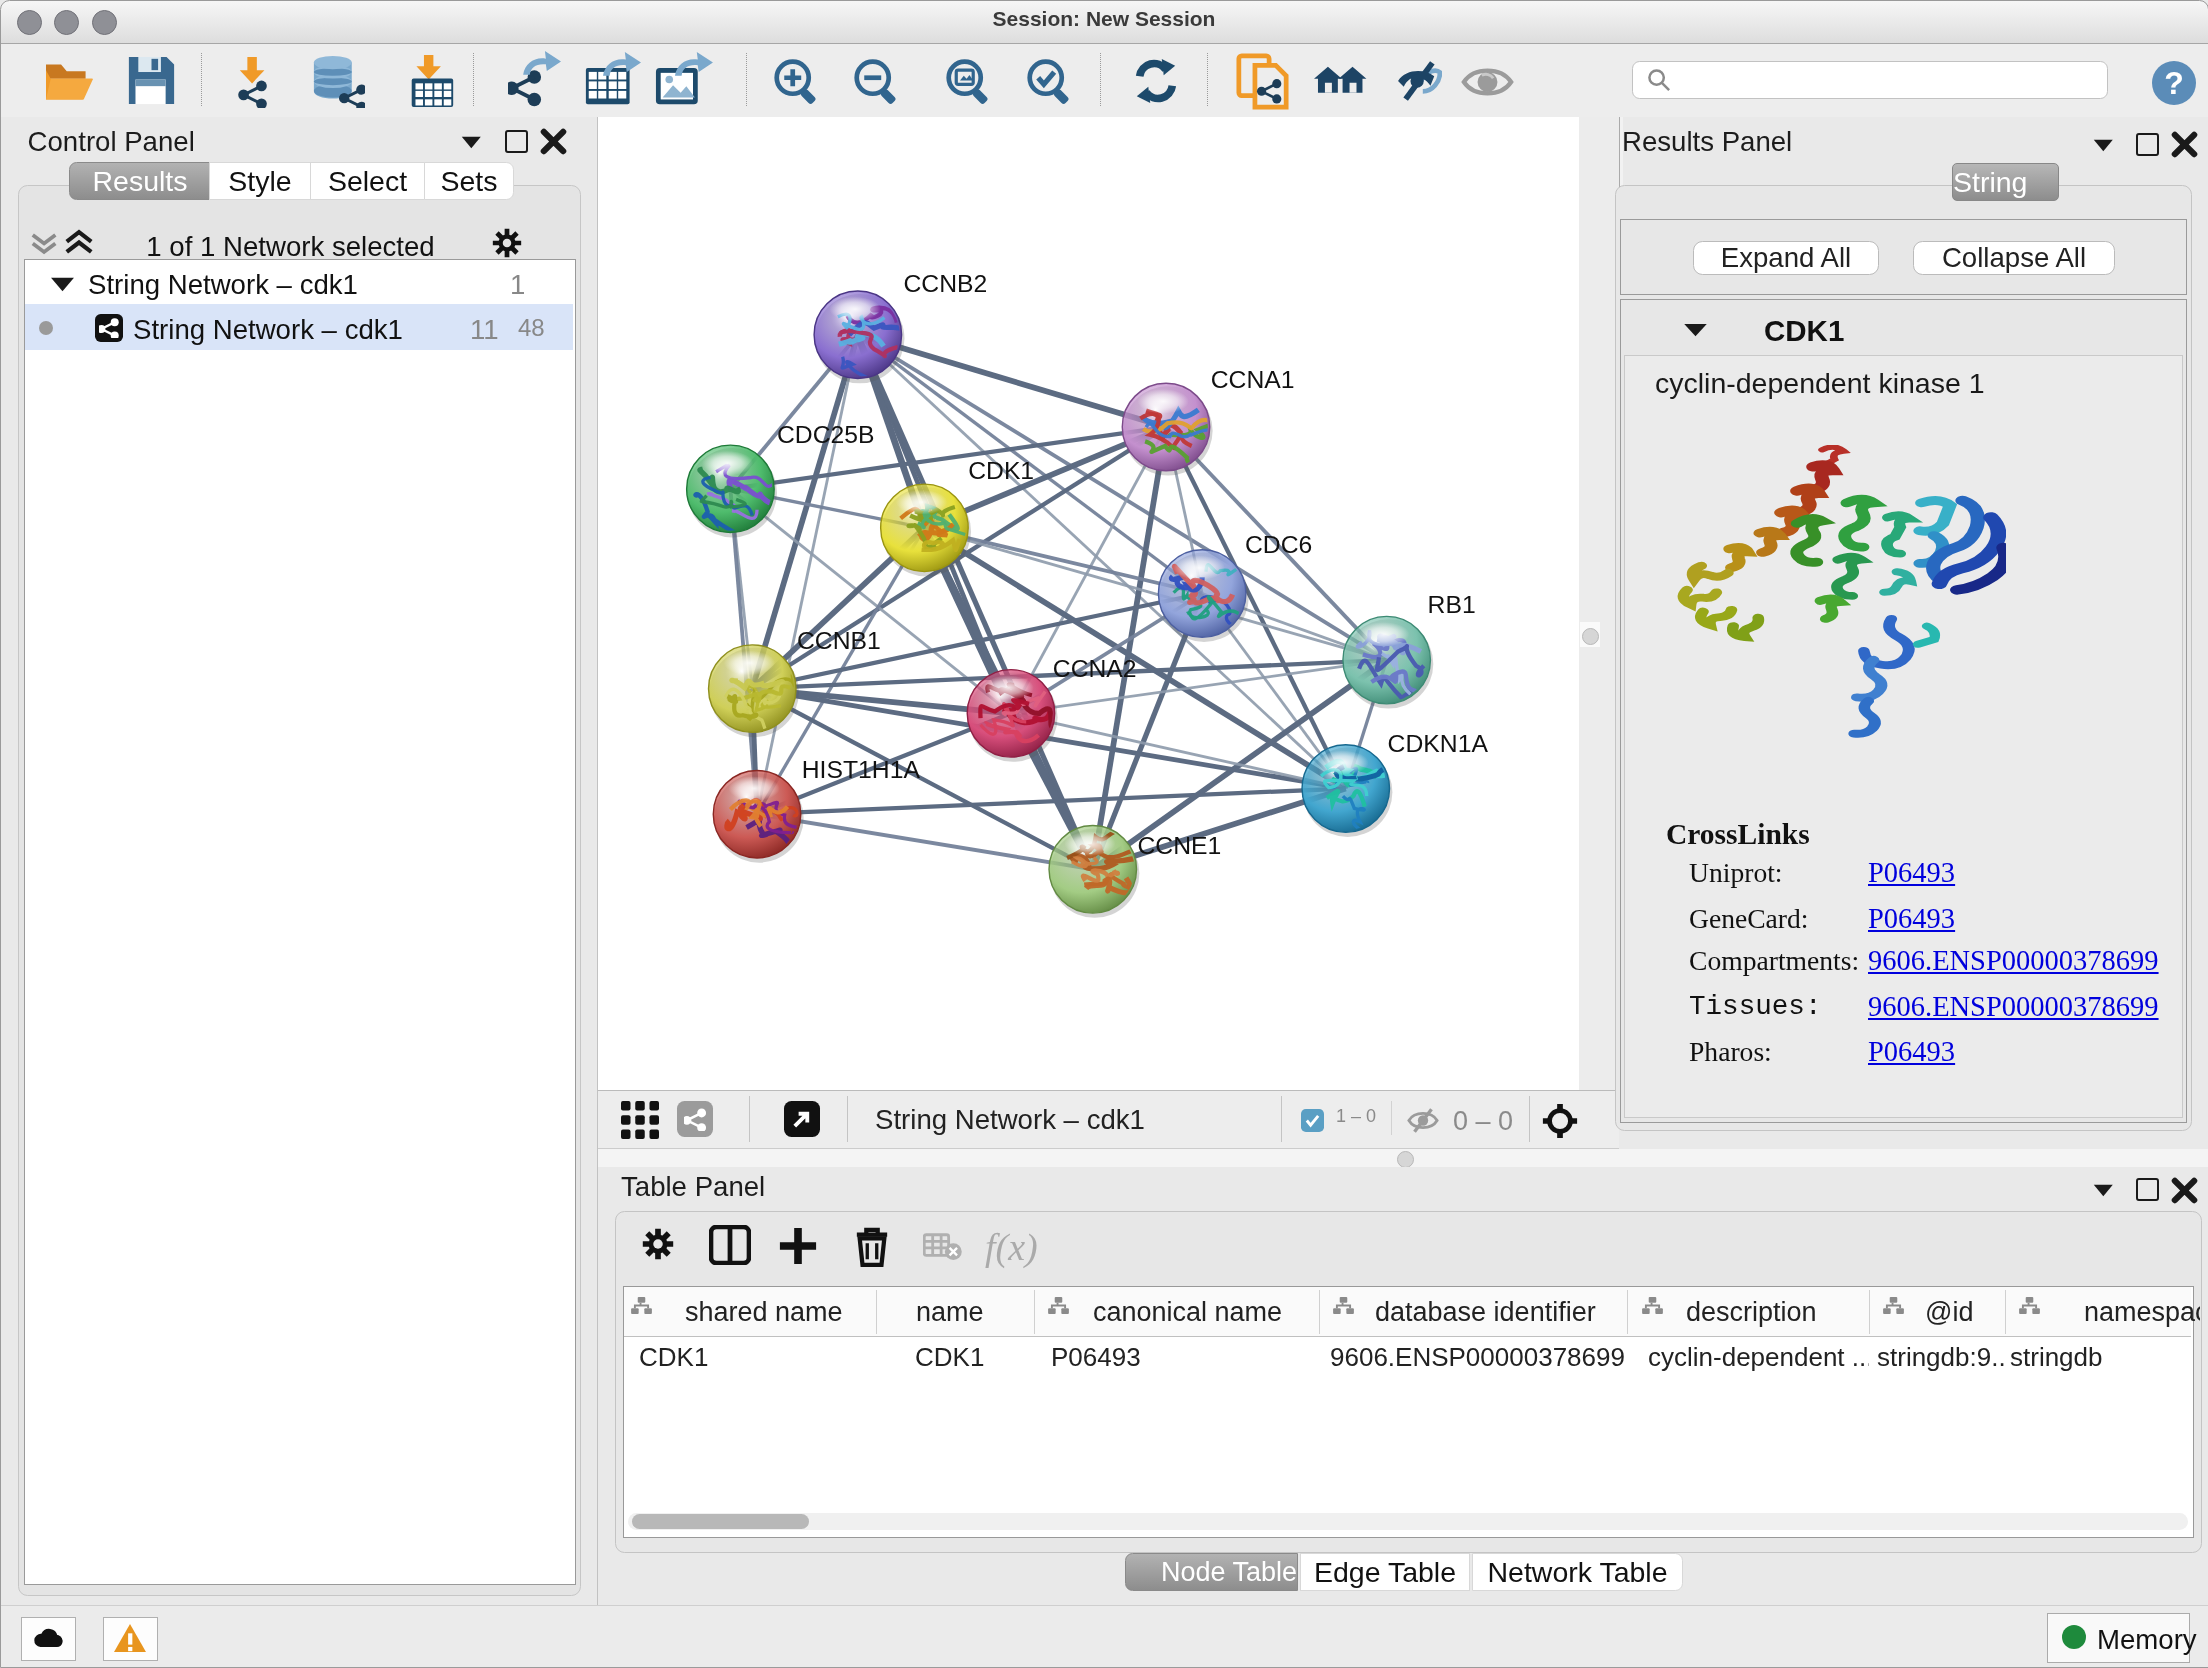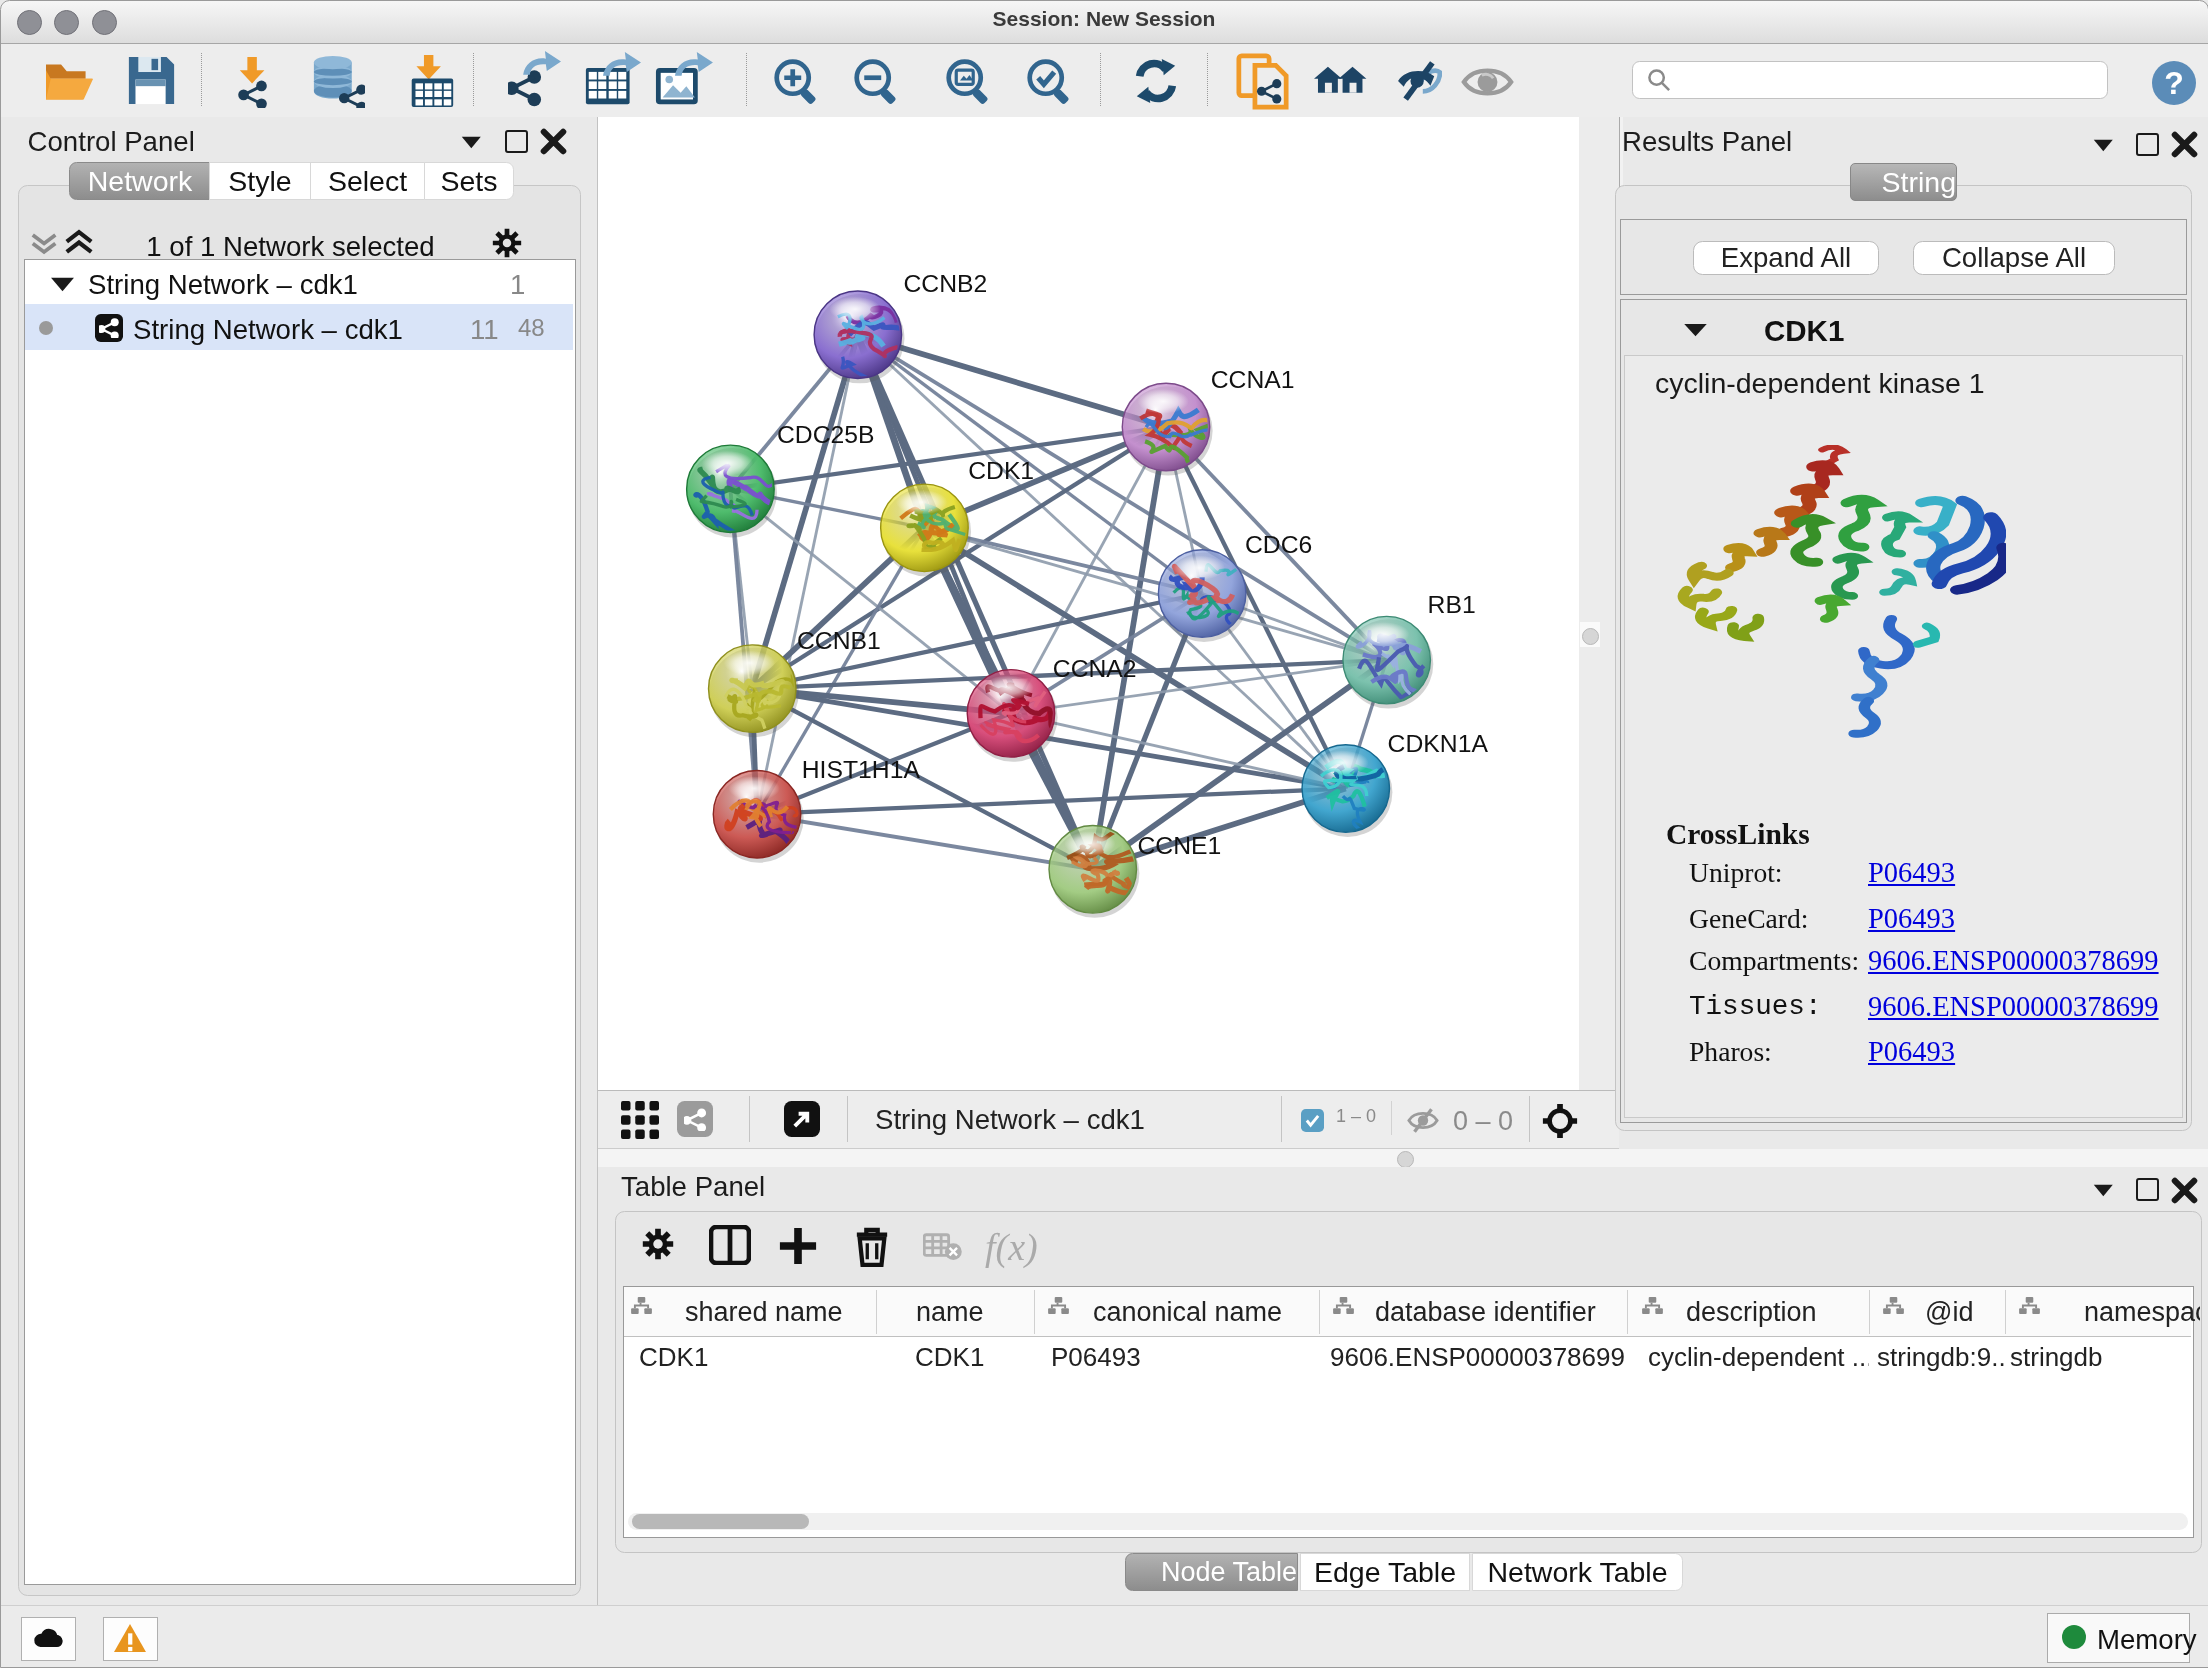--- a/index.html
+++ b/index.html
@@ -173,21 +173,21 @@
 <div class="abs" style="left:0;top:117px;width:597px;height:1488px;background:#e9e9e9;border-right:1px solid #c2c2c2"></div>
 <div class="abs ptitle" style="left:27.6px;top:126px">Control Panel</div>
 <svg class="abs" style="left:458px;top:131px" width="28.5" height="21" viewBox="0 0 30 22">
     <path d="M4 6 h20 l-10 12z" fill="#1a1a1a"></path>
   </svg>
 <div class="abs" style="left:505px;top:130px;width:19px;height:19px;border:2.9px solid #1a1a1a;border-radius:2.9px"></div>
 <svg class="abs" style="left:540px;top:128px" width="27" height="27" viewBox="0 0 28 28">
     <path d="M4 4 L24 24 M24 4 L4 24" stroke="#1a1a1a" stroke-width="6.5" stroke-linecap="round"></path>
   </svg>
 <div class="abs" style="left:18px;top:185px;width:561px;height:1409px;background:#e4e4e4;border:1px solid #c6c6c6;border-radius:9.5px"></div>
-<div class="abs" style="left:69px;top:162px;width:140px;height:36px;background:linear-gradient(#b2b2b2,#8d8d8d);color:#fff;border-radius:7.6px 0 0 7.6px;border:1px solid #8a8a8a;font-size:28.5px;text-align:center;line-height:36px">Network</div>
+<div class="abs" style="left:69px;top:162px;width:140px;height:36px;background:linear-gradient(#b2b2b2,#8d8d8d);color:#fff;border-radius:7.6px 0 0 7.6px;border:1px solid #8a8a8a;font-size:28.5px;text-align:center;line-height:36px">Results</div>
 <div class="abs" style="left:209px;top:162px;width:100px;height:36px;background:#fff;color:#111;border:1px solid #d8d8d8;font-size:28.5px;text-align:center;line-height:36px">Style</div>
 <div class="abs" style="left:310px;top:162px;width:113px;height:36px;background:#fff;color:#111;border:1px solid #d8d8d8;font-size:28.5px;text-align:center;line-height:36px">Select</div>
 <div class="abs" style="left:424px;top:162px;width:88px;height:36px;background:#fff;color:#111;border:1px solid #d8d8d8;border-radius:0 7.6px 7.6px 0;font-size:28.5px;text-align:center;line-height:36px">Sets</div>
 <svg class="abs" style="left:28.5px;top:231px" width="32" height="25" viewBox="0 0 34 26">
     <path d="M4 4 l12 9 12 -9 M4 13 l12 9 12 -9" stroke="#8a8a8a" stroke-width="4" fill="none"></path>
   </svg>
 <svg class="abs" style="left:63px;top:229px" width="32" height="27" viewBox="0 0 34 28">
     <path d="M4 24 l13 -10 13 10 M4 13 l13 -10 13 10" stroke="#1a1a1a" stroke-width="4.5" fill="none"></path>
   </svg>
 <div class="abs" style="left:105px;top:231px;width:371px;text-align:center;font-size:27.6px;color:#111">1 of 1 Network selected</div>
@@ -575,21 +575,21 @@
 <div class="abs" style="left:1623px;top:117px;width:586px;height:1032px;background:#e9e9e9"></div>
 <div class="abs ptitle" style="left:1622px;top:126px">Results Panel</div>
 <svg class="abs" style="left:2090px;top:134px" width="28.5" height="21" viewBox="0 0 30 22">
     <path d="M4 6 h20 l-10 12z" fill="#1a1a1a"></path>
   </svg>
 <div class="abs" style="left:2136px;top:133px;width:19px;height:19px;border:2.9px solid #1a1a1a;border-radius:2.9px"></div>
 <svg class="abs" style="left:2171px;top:131px" width="27" height="27" viewBox="0 0 28 28">
     <path d="M4 4 L24 24 M24 4 L4 24" stroke="#1a1a1a" stroke-width="6.5" stroke-linecap="round"></path>
   </svg>
 <div class="abs" style="left:1615px;top:185px;width:575px;height:944px;background:#e7e7e7;border:1px solid #c4c4c4;border-radius:9.5px"></div>
-<div class="abs" style="left:1850px;top:163px;width:105px;height:36px;z-index:5;background:linear-gradient(#b7b7b7,#8d8d8d);border:1px solid #888;border-radius:5px;color:#fff;font-size:28.5px;text-align:right;line-height:36px">String</div>
+<div class="abs" style="left:1952px;top:163px;width:105px;height:36px;z-index:5;background:linear-gradient(#b7b7b7,#8d8d8d);border:1px solid #888;border-radius:5px;color:#fff;font-size:28.5px;text-align:left;line-height:36px">String</div>
 <div class="abs" style="left:1620px;top:219px;width:565px;height:74px;background:#e7e7e7;border:1px solid #9a9a9a"></div>
 <div class="abs" style="left:1693px;top:241px;width:184px;height:32px;background:#fff;border:1px solid #bbb;border-radius:9.5px;font-size:27.6px;color:#222;text-align:center;line-height:32px">Expand All</div>
 <div class="abs" style="left:1913px;top:241px;width:200px;height:32px;background:#fff;border:1px solid #bbb;border-radius:9.5px;font-size:27.6px;color:#222;text-align:center;line-height:32px">Collapse All</div>
 <div class="abs" style="left:1620px;top:299px;width:565px;height:822px;background:#e7e7e7;border:1px solid #9a9a9a"></div>
 <svg class="abs" style="left:1683px;top:323px" width="25" height="15" viewBox="0 0 26 16">
     <path d="M1 1 h24 l-12 13z" fill="#1a1a1a"></path>
   </svg>
 <div class="abs" style="left:1764px;top:314px;font-size:29.5px;font-weight:bold;color:#111">CDK1</div>
 <div class="abs" style="left:1624px;top:355px;width:557px;height:761px;background:#ebebeb;border:1px solid #c9c9c9"></div>
 <div class="abs" style="left:1655px;top:367px;font-size:28.5px;color:#1a1a1a">cyclin-dependent kinase 1</div>

